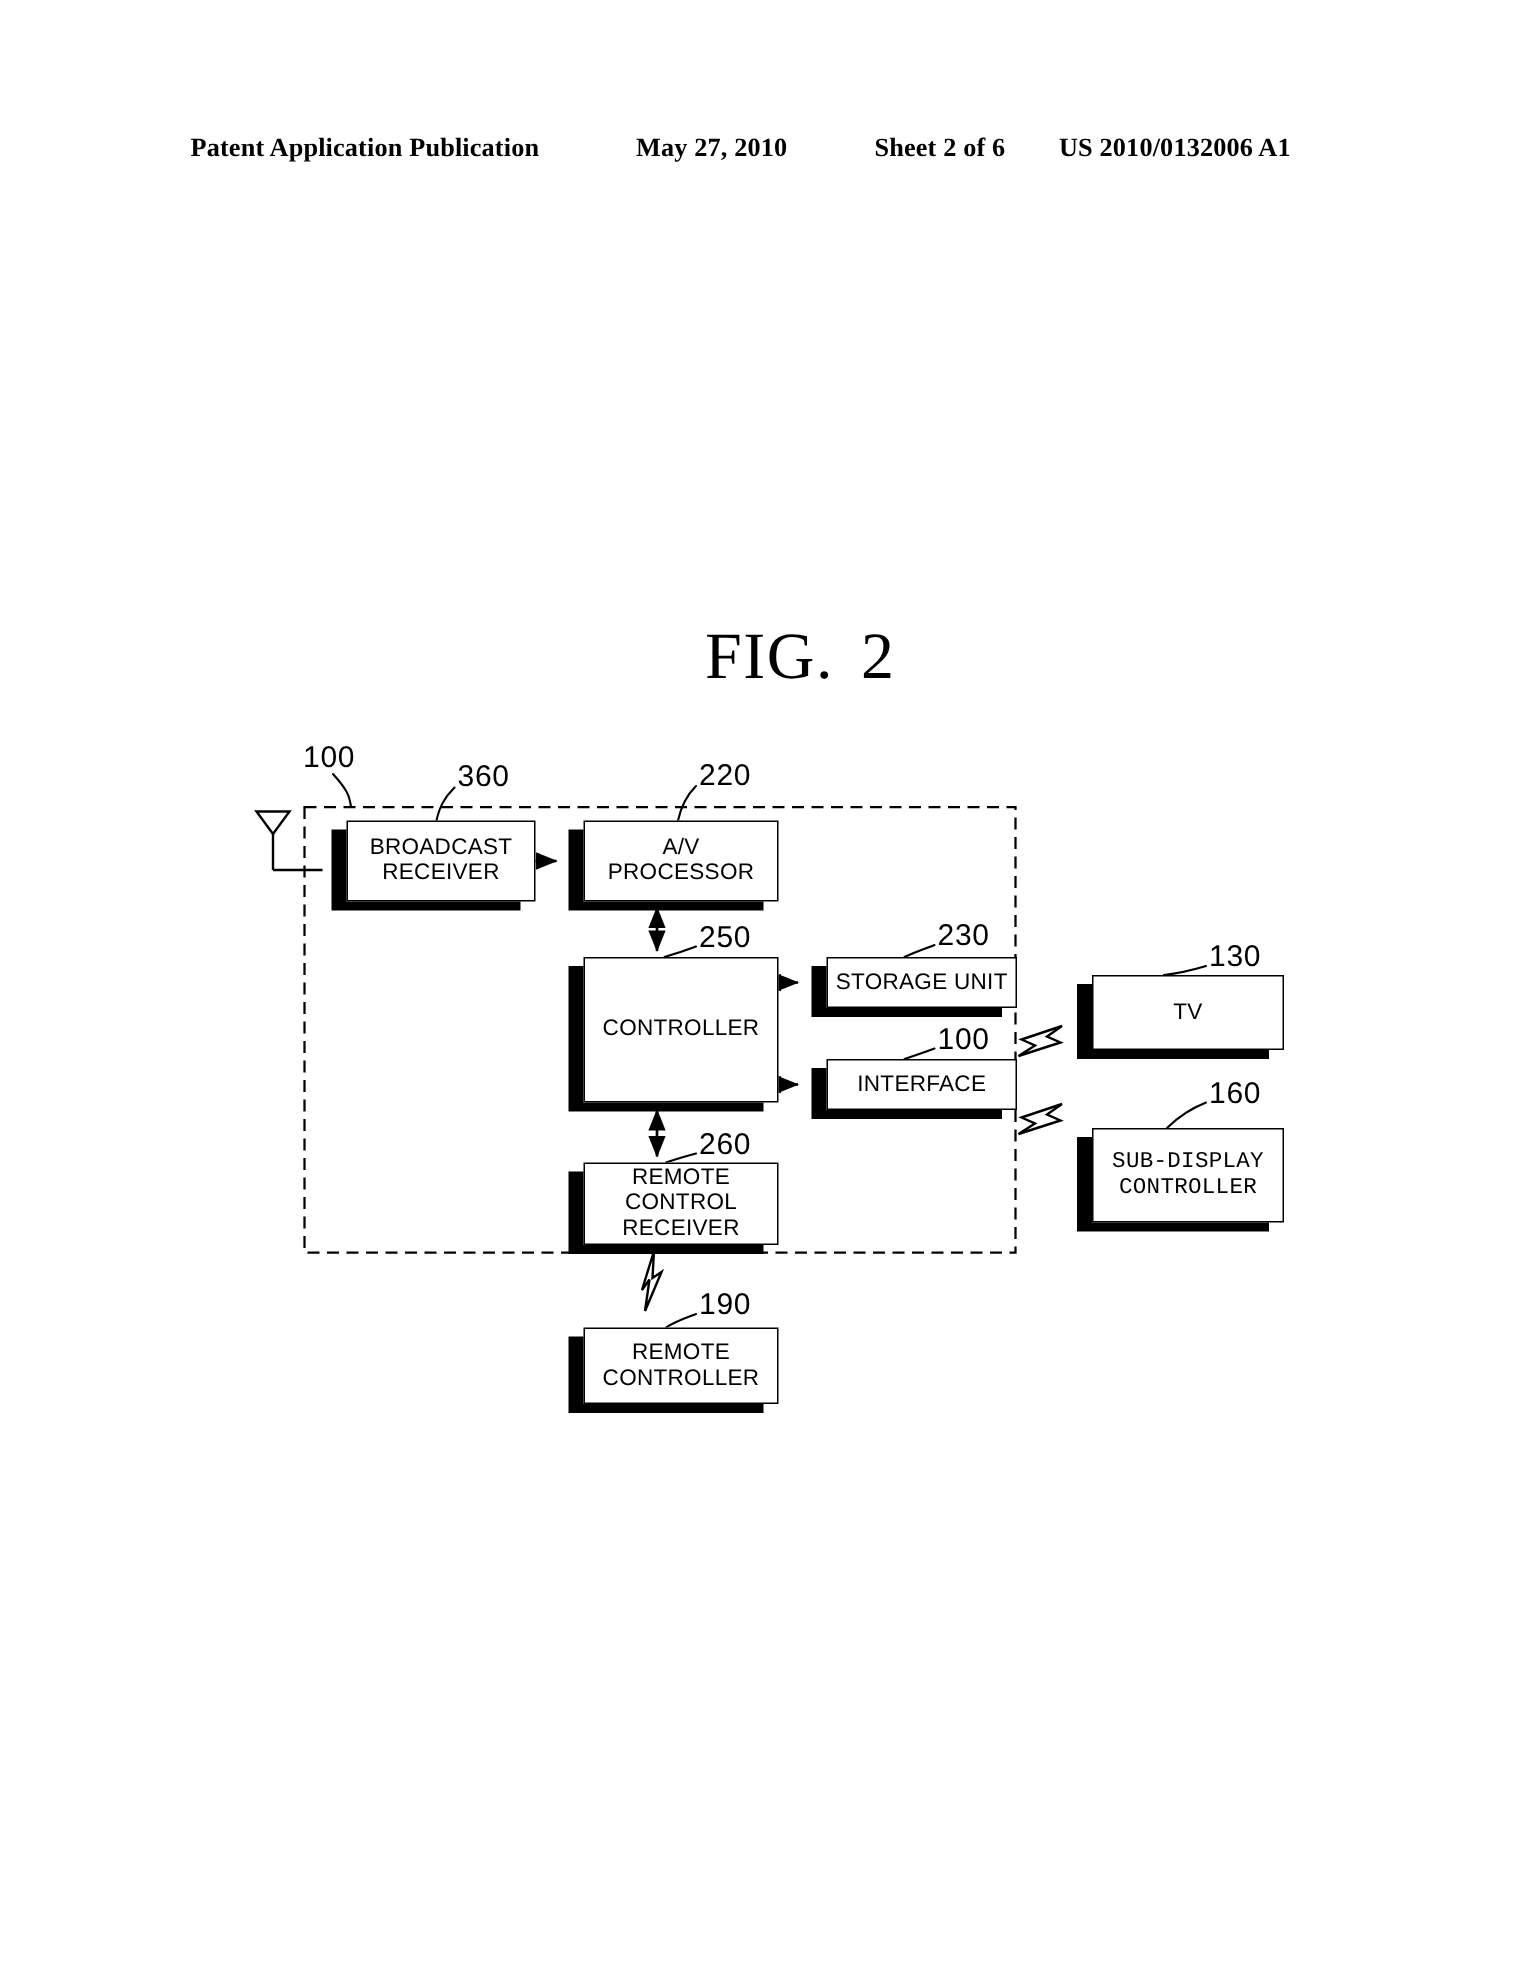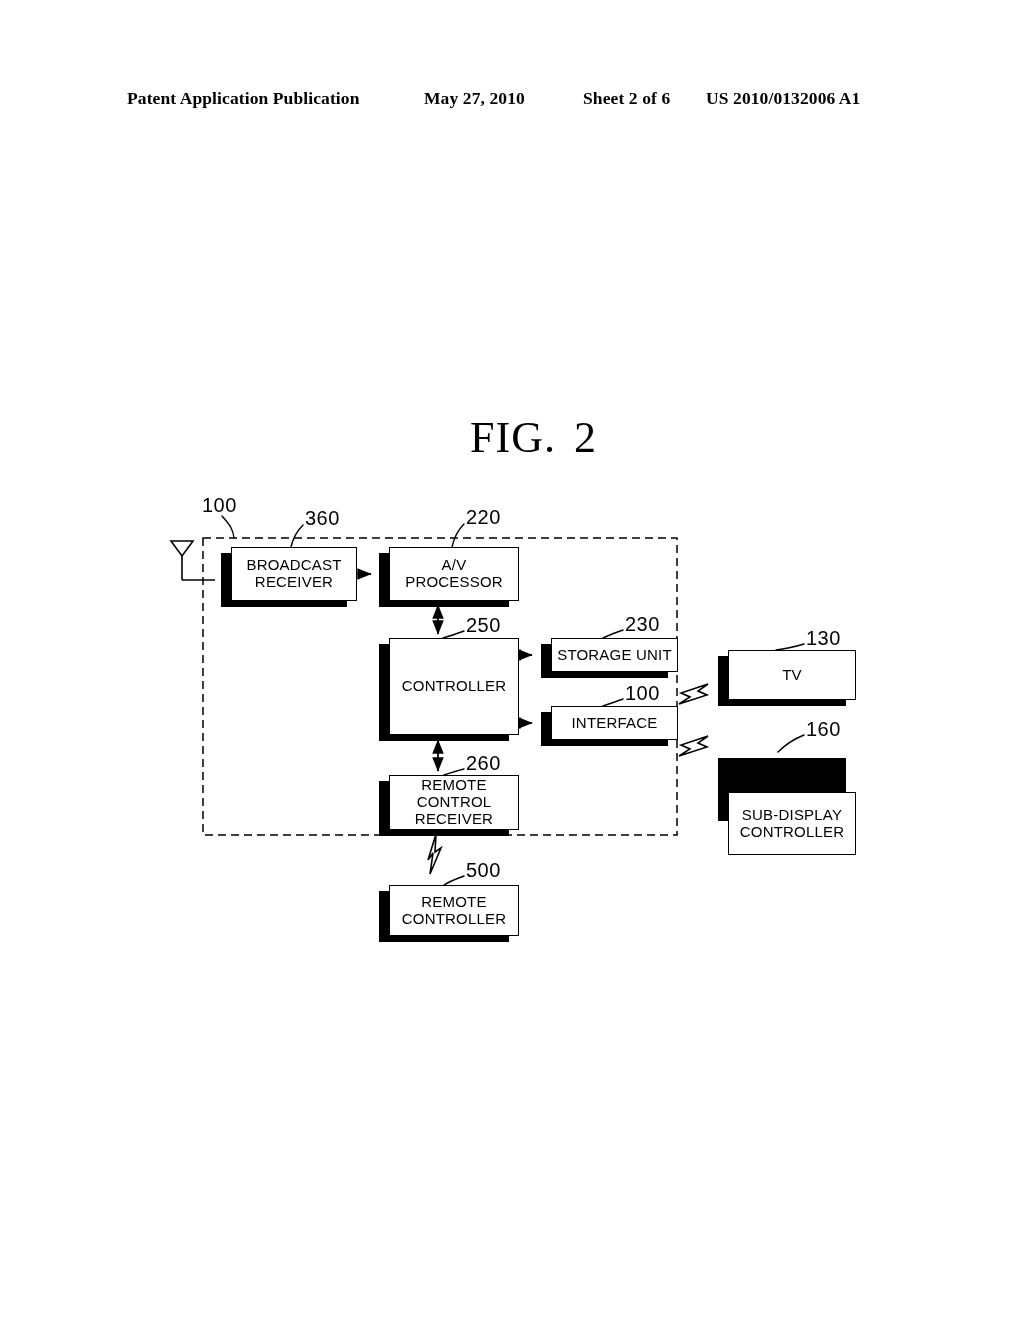--- a/index.html
+++ b/index.html
@@ -114,21 +114,21 @@
 
   #blk-rc-receiver { left: 373px; top: 775px; width: 130px; height: 55px; }
   #sh-rc-receiver  { left: 379px; top: 781px; width: 130px; height: 55px; }
 
   #blk-remote-controller { left: 373px; top: 885px; width: 130px; height: 51px; }
   #sh-remote-controller  { left: 379px; top: 891px; width: 130px; height: 51px; }
 
   #blk-tv { left: 712px; top: 650px; width: 128px; height: 50px; }
   #sh-tv  { left: 718px; top: 656px; width: 128px; height: 50px; }
 
-  #blk-sub-display { left: 712px; top: 792px; width: 128px; height: 63px; }
+  #blk-sub-display { left: 712px; top: 752px; width: 128px; height: 63px; font-family: Liberation Mono, monospace; }
   #sh-sub-display  { left: 718px; top: 758px; width: 128px; height: 63px; }
 
   
   #ref-100 { left: 202px; top: 494px; }
   #ref-210 { left: 305px; top: 507px; }
   #ref-220 { left: 466px; top: 506px; }
   #ref-250 { left: 466px; top: 614px; }
   #ref-230 { left: 625px; top: 613px; }
   #ref-240 { left: 625px; top: 682px; }
   #ref-260 { left: 466px; top: 752px; }
@@ -276,15 +276,15 @@
   </span>
 </div>
 
 <div class="refnum" id="ref-100">100</div>
 <div class="refnum" id="ref-210">360</div>
 <div class="refnum" id="ref-220">220</div>
 <div class="refnum" id="ref-250">250</div>
 <div class="refnum" id="ref-230">230</div>
 <div class="refnum" id="ref-240">100</div>
 <div class="refnum" id="ref-260">260</div>
-<div class="refnum" id="ref-270">500</div>
+<div class="refnum" id="ref-270">190</div>
 <div class="refnum" id="ref-130">130</div>
 <div class="refnum" id="ref-160">160</div>
 
 </body></html>

